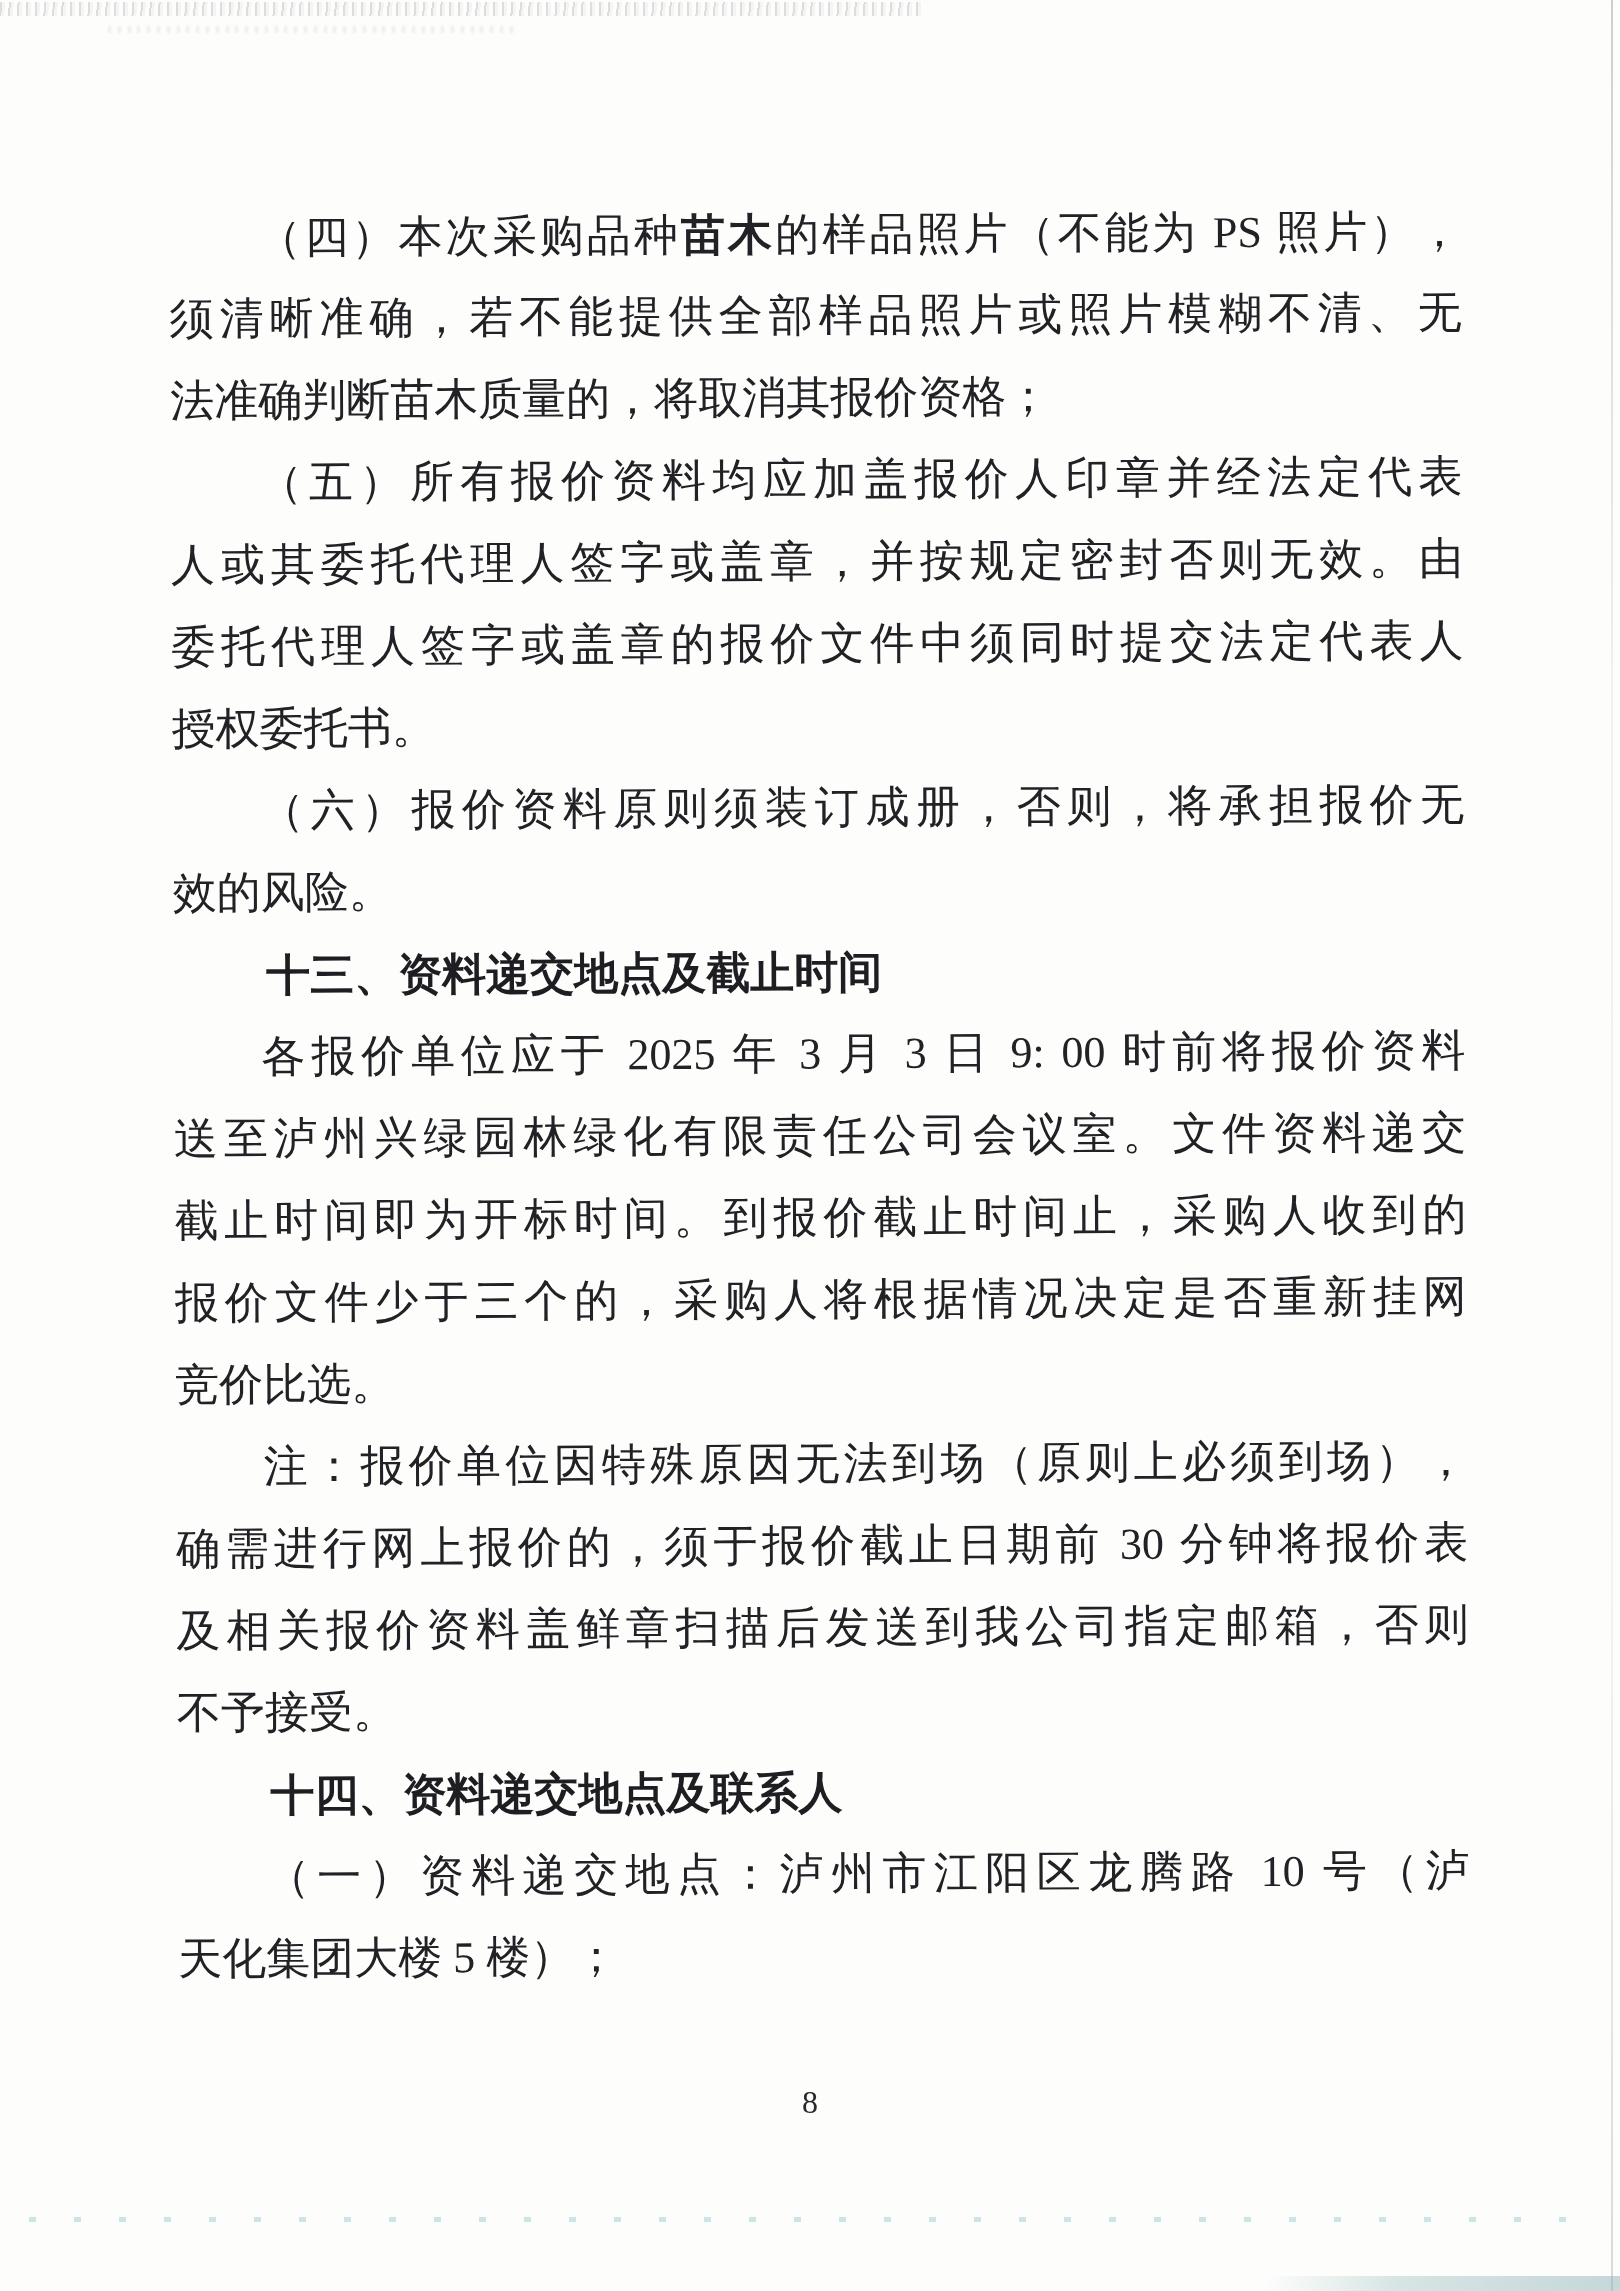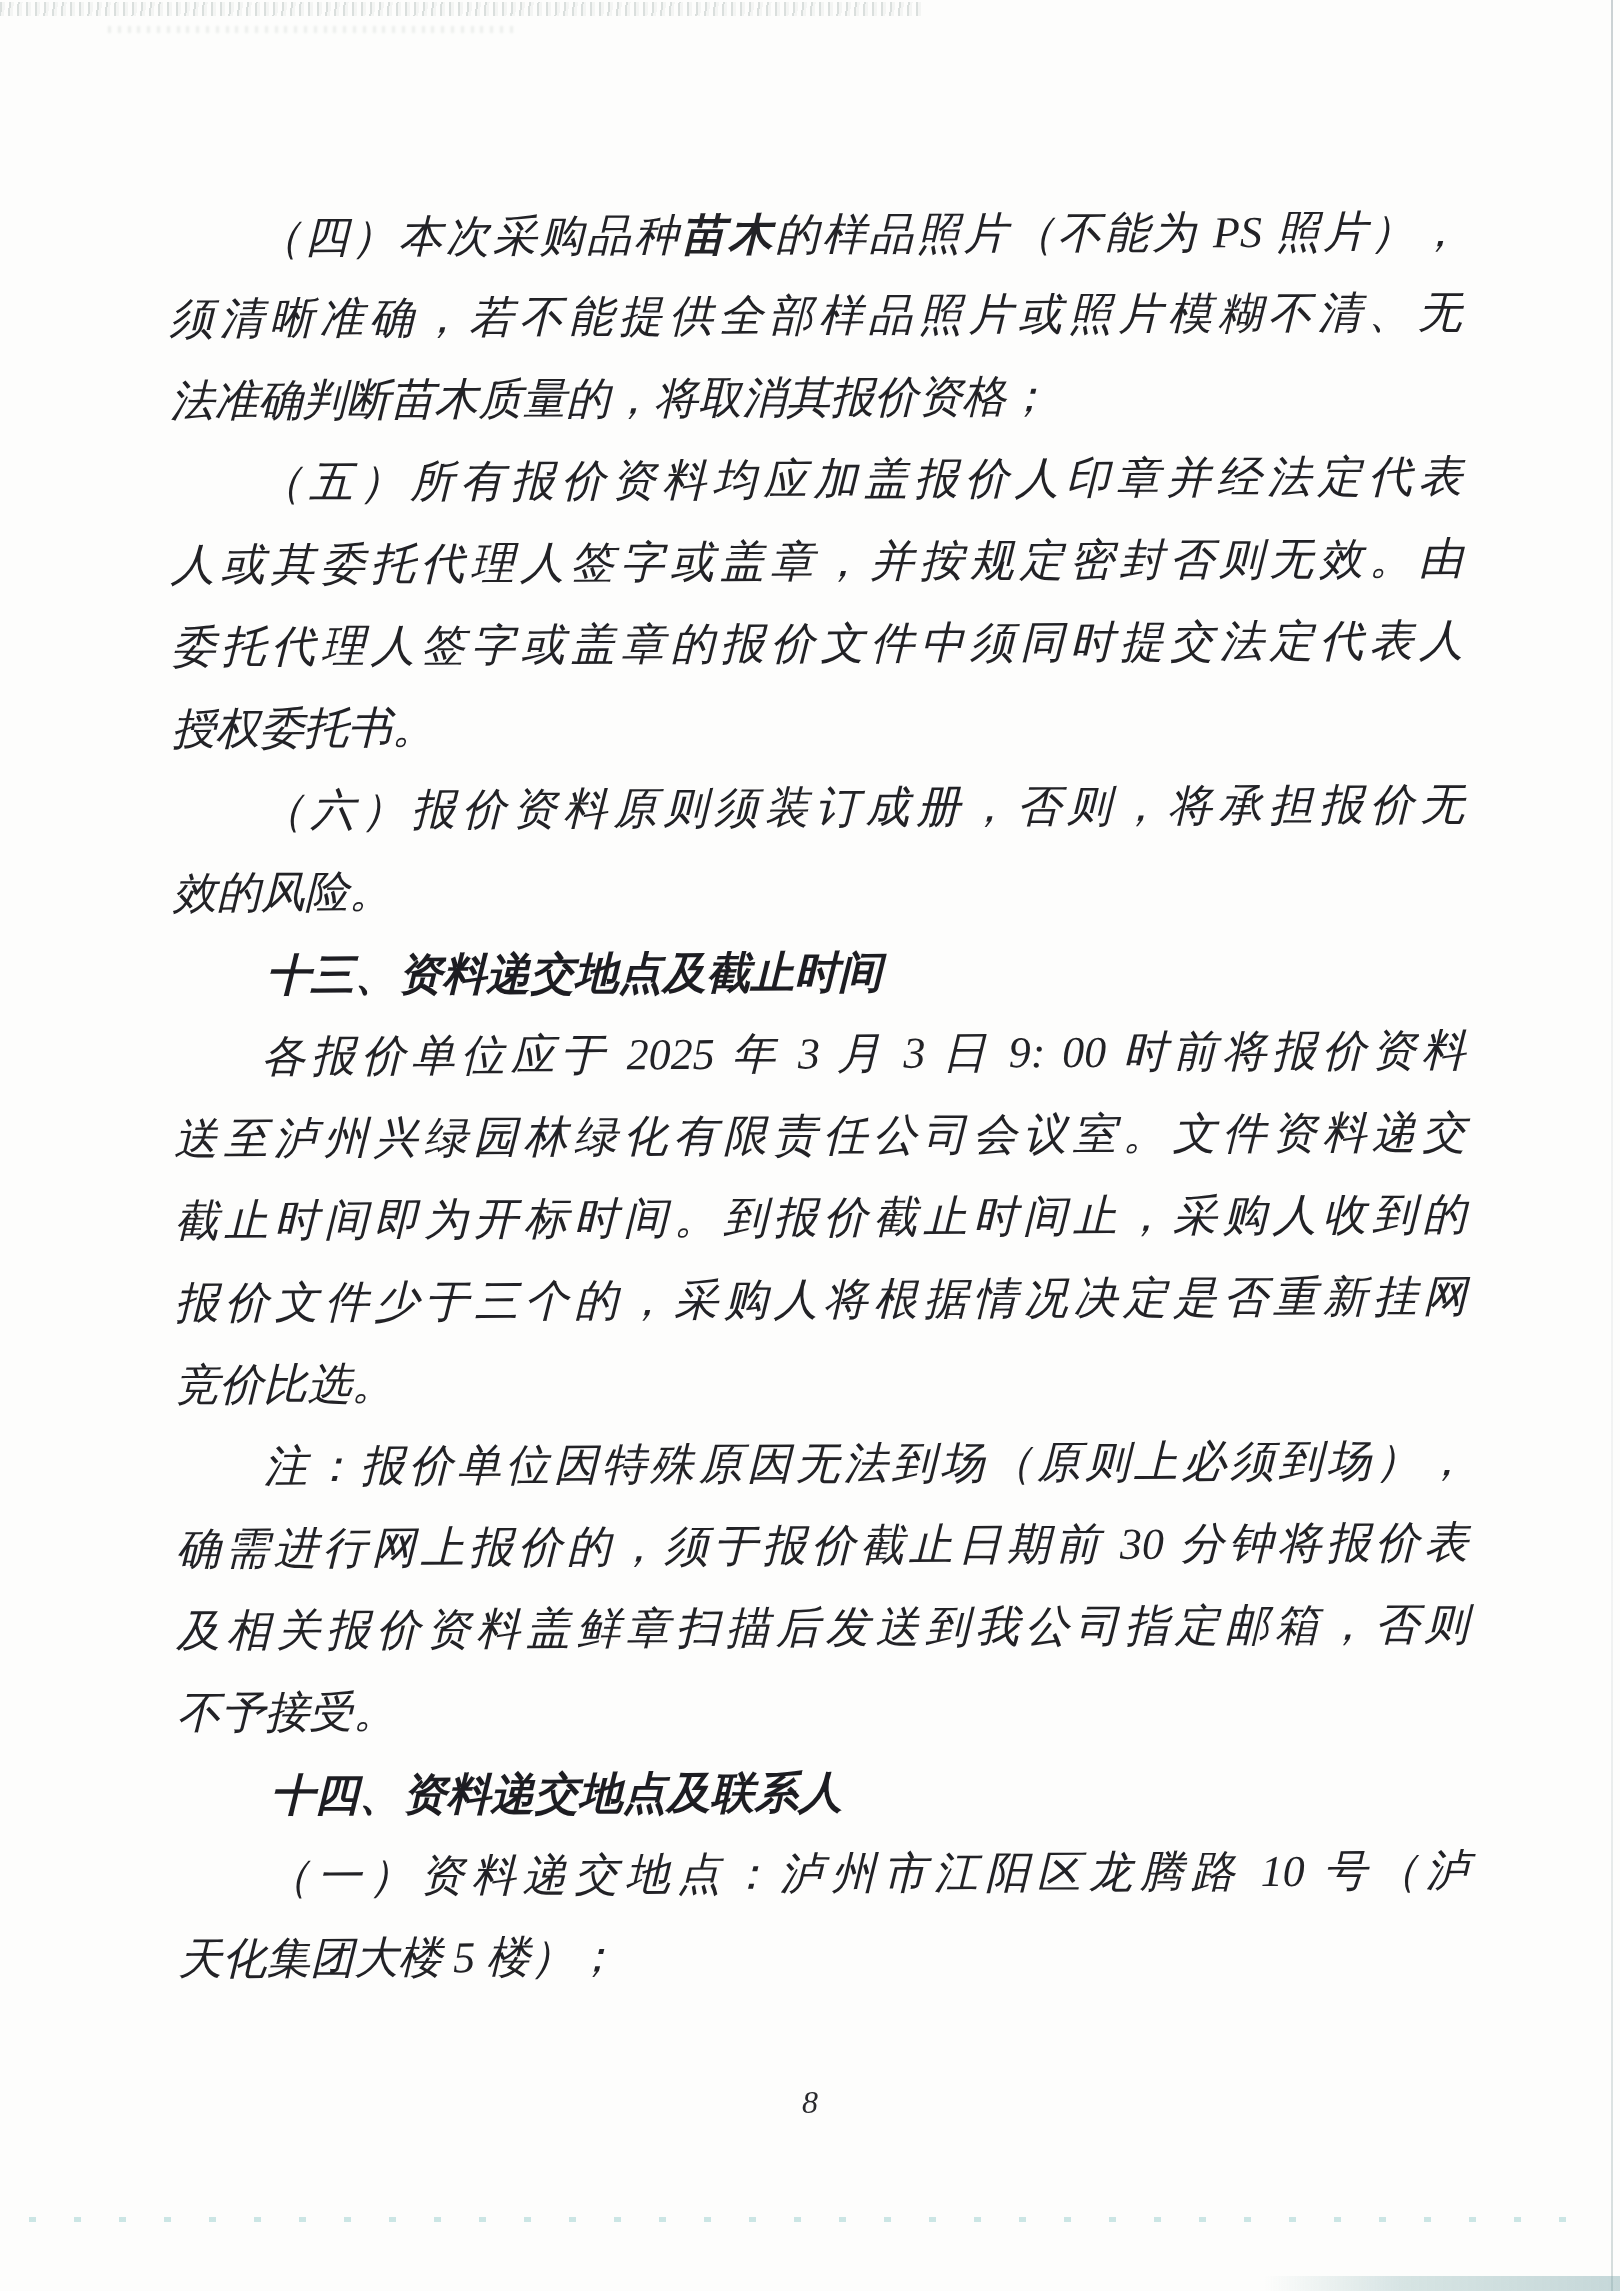--- a/index.html
+++ b/index.html
@@ -6,21 +6,20 @@
   body { background: #ffffff; }
 
   .page {
     position: relative;
     width: 1620px;
     height: 2292px;
     background: #fdfdfc;
     overflow: hidden;
     font-family: "Liberation Serif", "DejaVu Serif", serif;
     color: #222226;
-    font-style: italic;
   }
 
   .content {
     position: absolute;
     left: 169px;
     top: 194px;
     width: 1292px;
     transform: rotate(-0.3deg);
     transform-origin: 40% 0;
   }

